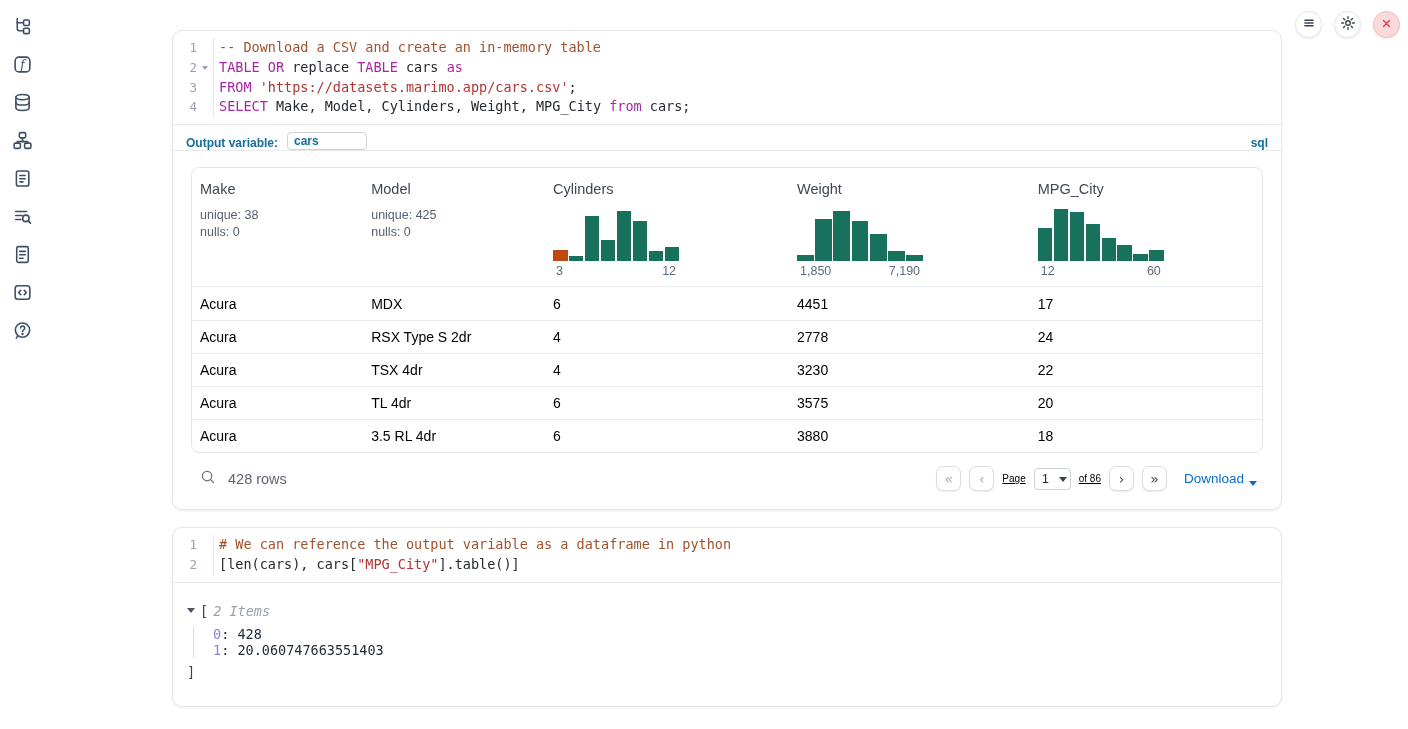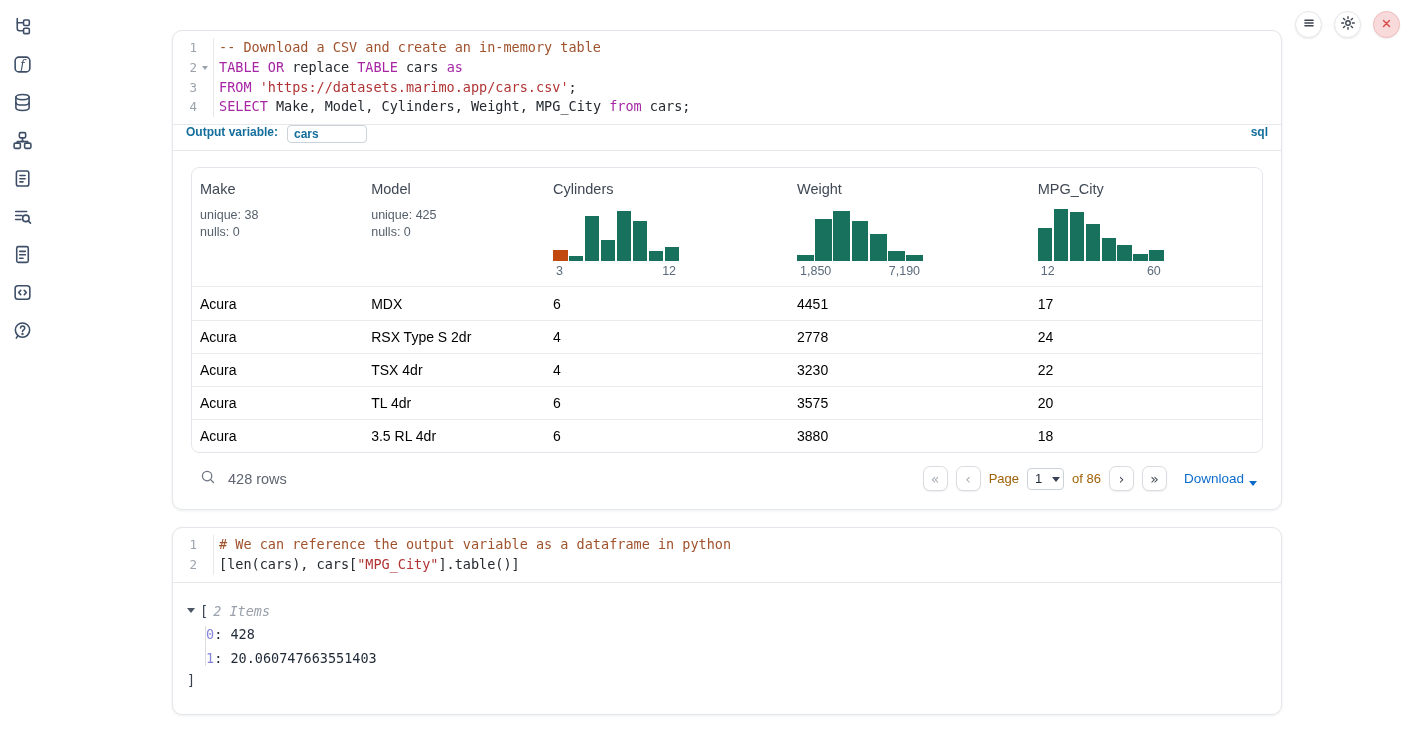--- a/index.html
+++ b/index.html
@@ -33,21 +33,21 @@
   .foldslot { width:15px; display:flex; align-items:center; justify-content:center; }
   .caret { width:0; height:0; border-left:4px solid transparent; border-right:4px solid transparent; border-top:5px solid #4b5563; display:inline-block; }
   .caret-sm { border-left-width:3.5px; border-right-width:3.5px; border-top-width:4.5px; border-top-color:#9aa3ad; }
   .code-text { padding-left:5px; white-space:pre; color:#24292f; }
   .tok-c { color:#a0522d; }
   .tok-k { color:#a626a4; }
   .tok-s { color:#b03434; }
   .tok-p { color:#24292f;margin-top:43px; }
 
   
-  .outvar-row { height:27px; border-top:1px solid #e6e8eb; border-bottom:1px solid #e6e8eb; display:flex; align-items:flex-start; padding:0 13px; gap:9px; }
+  .outvar-row { height:27px; border-top:1px solid #e6e8eb; border-bottom:1px solid #e6e8eb; display:flex; align-items:flex-end; padding:0 13px; gap:9px; }
   .outvar-label { font-size:12px; font-weight:bold; color:#146e9c; }
   .outvar-input { width:80px; height:18px; border:1px solid #ccd2d8; border-radius:4px; font-family:"Liberation Sans",sans-serif;
     font-size:12px; font-weight:bold; color:#146e9c; padding:0 6px; outline:none; }
   .lang-badge { margin-left:auto; font-size:12px; font-weight:bold; color:#146e9c; }
 
   
   .table-wrap { padding:16px 18px 10px; }
   .data-table { border:1px solid #e3e6ea; border-radius:8px; overflow:hidden; }
   .grid5 { display:grid; grid-template-columns:16% 17% 22.8% 22.5% 21.7%; }
   .thead { border-bottom:1px solid #e8eaed; }
@@ -62,34 +62,34 @@
   .tr:first-child { border-top:none; }
   .td { padding:0 8px; font-size:14px; color:#000000; white-space:nowrap; overflow:hidden; }
 
   
   .table-footer { display:flex; align-items:center; gap:11px; padding:13px 6px 8px 8px; }
   .rowcount { font-size:14.5px; color:#5f6570; }
   .pager { margin-left:auto; display:flex; align-items:center; gap:8px; }
   .pg-btn { width:25px; height:25px; border:1px solid #d9dce1; border-radius:7px; background:#fff; box-shadow:0 1px 1.5px rgba(0,0,0,.07);
     display:flex; align-items:center; justify-content:center; font-size:14px; color:#434a54; padding:0; cursor:pointer; font-family:"DejaVu Sans",sans-serif; }
   .pg-btn.dim { color:#a6adb8; }
-  .pg-label { font-size:13px; color:#a16207; }
+  .pg-label { font-size:10px; color:#000000;text-decoration:underline; }
   .page-sel-wrap { position:relative; }
   .page-sel { appearance:none; -webkit-appearance:none; width:37px; height:22px; border:1px solid #ccd2d8; border-radius:4px;
     background:#fff; font-size:13px; color:#1f2937; padding:0 14px 0 7px; }
   .page-sel-wrap .caret { position:absolute; right:4px; top:9px; pointer-events:none; border-top-color:#374151; }
   .download { display:flex; align-items:flex-end; gap:5px; color:#0b6bcb; font-size:13.5px; margin-left:9px; cursor:pointer; background:none; border:none; padding:0; }
   .download .caret { border-top-color:#0b6bcb; }
 
   
   .py-output { border-top:1px solid #e6e8eb; padding:20px 18px 26px 14px; font-family:"DejaVu Sans Mono", monospace; font-size:13.5px; color:#1f2937; }
   .tree-head { display:flex; align-items:center; gap:5px; }
   .tree-bracket { color:#374151; }
   .tree-items-label { color:#9aa1ab; font-style:italic; }
-  .tree-body { border-left:1px solid #d9dde2; margin-left:18px; margin-top:7px; display:flex; flex-direction:column; gap:8px; }
+  .tree-body { border-left:1px solid #d9dde2; margin-left:6px; padding-left:19px; margin-top:7px; display:flex; flex-direction:column; }
   .idx { color:#8585d8; }
   .tree-close { margin-top:6px; color:#374151; }
 </style>
 </head>
 <body>
 
 <aside class="sidebar">
   <button class="sb-btn">
       <span><svg class="ic" viewBox="0 0 20 20">
           <path d="M5 2.5v9.5a2 2 0 0 0 2 2h3"></path>

